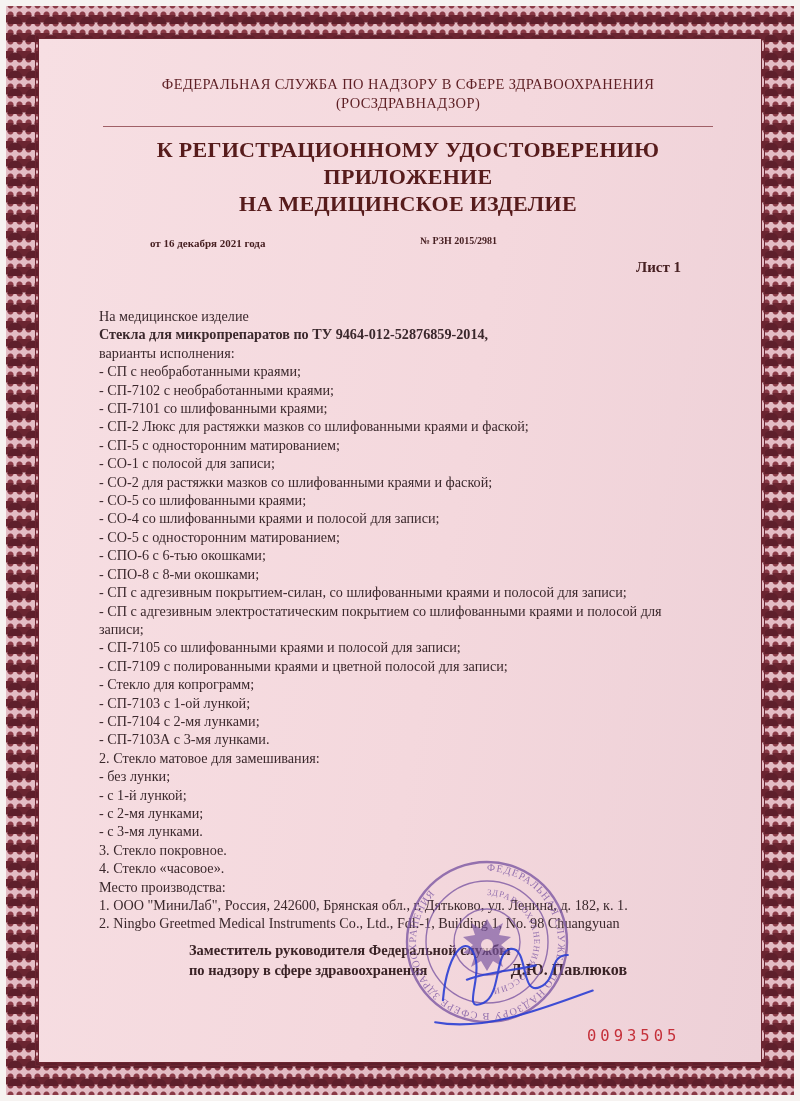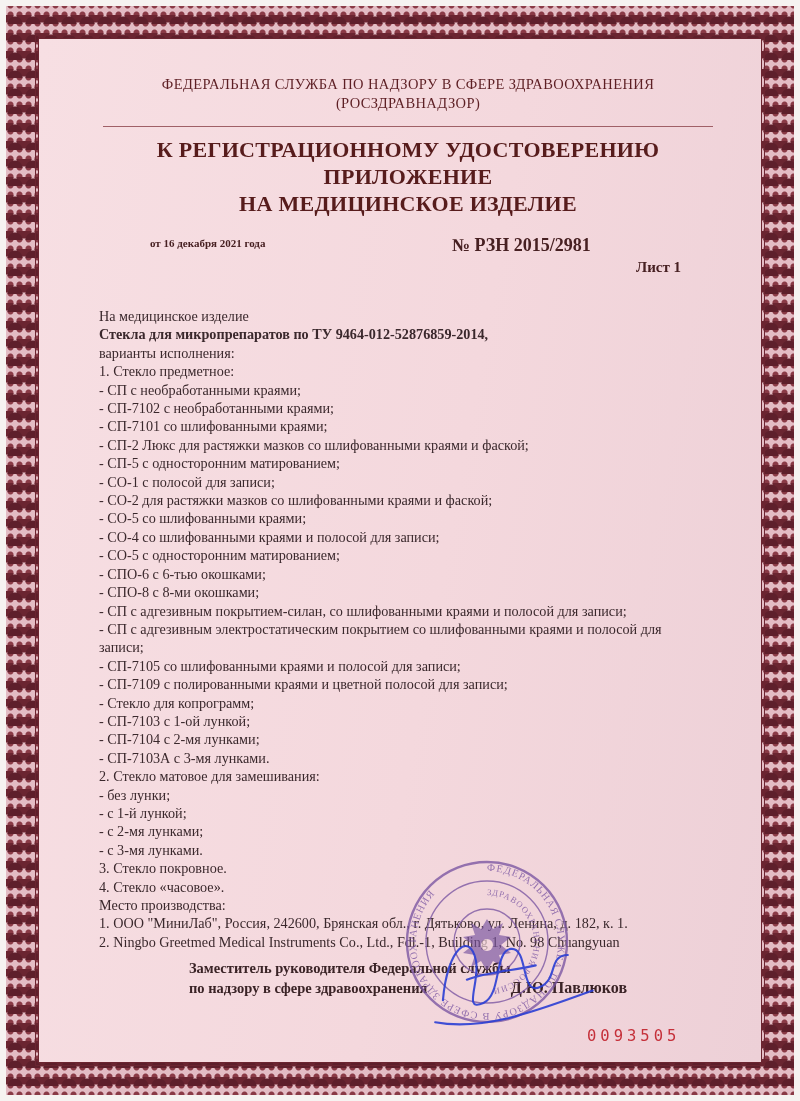--- a/index.html
+++ b/index.html
@@ -29,21 +29,21 @@
     outline:1px solid #6b2430;
     outline-offset:2px;
     padding:36px 44px 0 60px;
     overflow:hidden;
   }
   .agency { text-align:center; color:#5d1f24; font-size:14.5px; line-height:19px; letter-spacing:.4px; }
   .divider { border:none; border-top:1px solid #a06067; margin:13px 4px 9px 4px; }
   .doc-title { text-align:center; color:#571c1c; font-weight:bold; font-size:22px; line-height:27px; letter-spacing:.3px; }
   .meta { position:relative; height:42px; margin-top:20px; color:#472022; }
   .meta .date  { position:absolute; left:51px;  top:0; font-weight:bold; font-size:11px; }
-  .meta .num   { position:absolute; left:321px; top:-2px; font-weight:bold; font-size:18px;margin-left:32px; }
+  .meta .num   { position:absolute; left:321px; top:-2px; font-weight:bold; font-size:10px; }
   .meta .sheet { position:absolute; left:537px; top:22px; font-weight:bold; font-size:15px; }
   .body-block { margin-top:28px; color:#3a282c; font-size:14.2px; line-height:18.4px; max-width:604px; }
   .body-block .product { font-weight:bold; }
   .body-line { white-space:normal; }
   .sign-block { margin-top:7px; display:flex; justify-content:center; align-items:flex-end; max-width:640px; color:#3a2326; }
   .sign-titles { font-weight:bold; font-size:14.5px; line-height:20px; }
   .signer { font-weight:bold; font-size:16px; padding-bottom:1px; }
   .stamp-wrap { position:absolute; left:363px; top:818px; width:170px; height:170px; opacity:.78; z-index:3; pointer-events:none; }
   .sig-wrap   { position:absolute; left:380px; top:872px; width:185px; height:135px; z-index:4; transform:rotate(-6deg); pointer-events:none; }
   .serial {
@@ -76,21 +76,20 @@
       <span class="date">от 16 декабря 2021 года</span>
       <span class="num">№  РЗН 2015/2981</span>
       <span class="sheet">Лист 1</span>
     </div>
 
     <div class="body-block">
       <div class="body-line">На медицинское изделие</div>
       <div class="body-line product">Стекла для микропрепаратов по ТУ 9464-012-52876859-2014,</div>
       <div class="body-line">варианты исполнения:</div>
       <div>
-          <div class="body-line">1. Стекло предметное:</div>
           <div class="body-line">- СП с необработанными краями;</div>
           <div class="body-line">- СП-7102 с необработанными краями;</div>
           <div class="body-line">- СП-7101 со шлифованными краями;</div>
           <div class="body-line">- СП-2 Люкс для растяжки мазков со шлифованными краями и фаской;</div>
           <div class="body-line">- СП-5 с односторонним матированием;</div>
           <div class="body-line">- СО-1 с полосой для записи;</div>
           <div class="body-line">- СО-2 для растяжки мазков со шлифованными краями и фаской;</div>
           <div class="body-line">- СО-5 со шлифованными краями;</div>
           <div class="body-line">- СО-4 со шлифованными краями и полосой для записи;</div>
           <div class="body-line">- СО-5 с односторонним матированием;</div>

